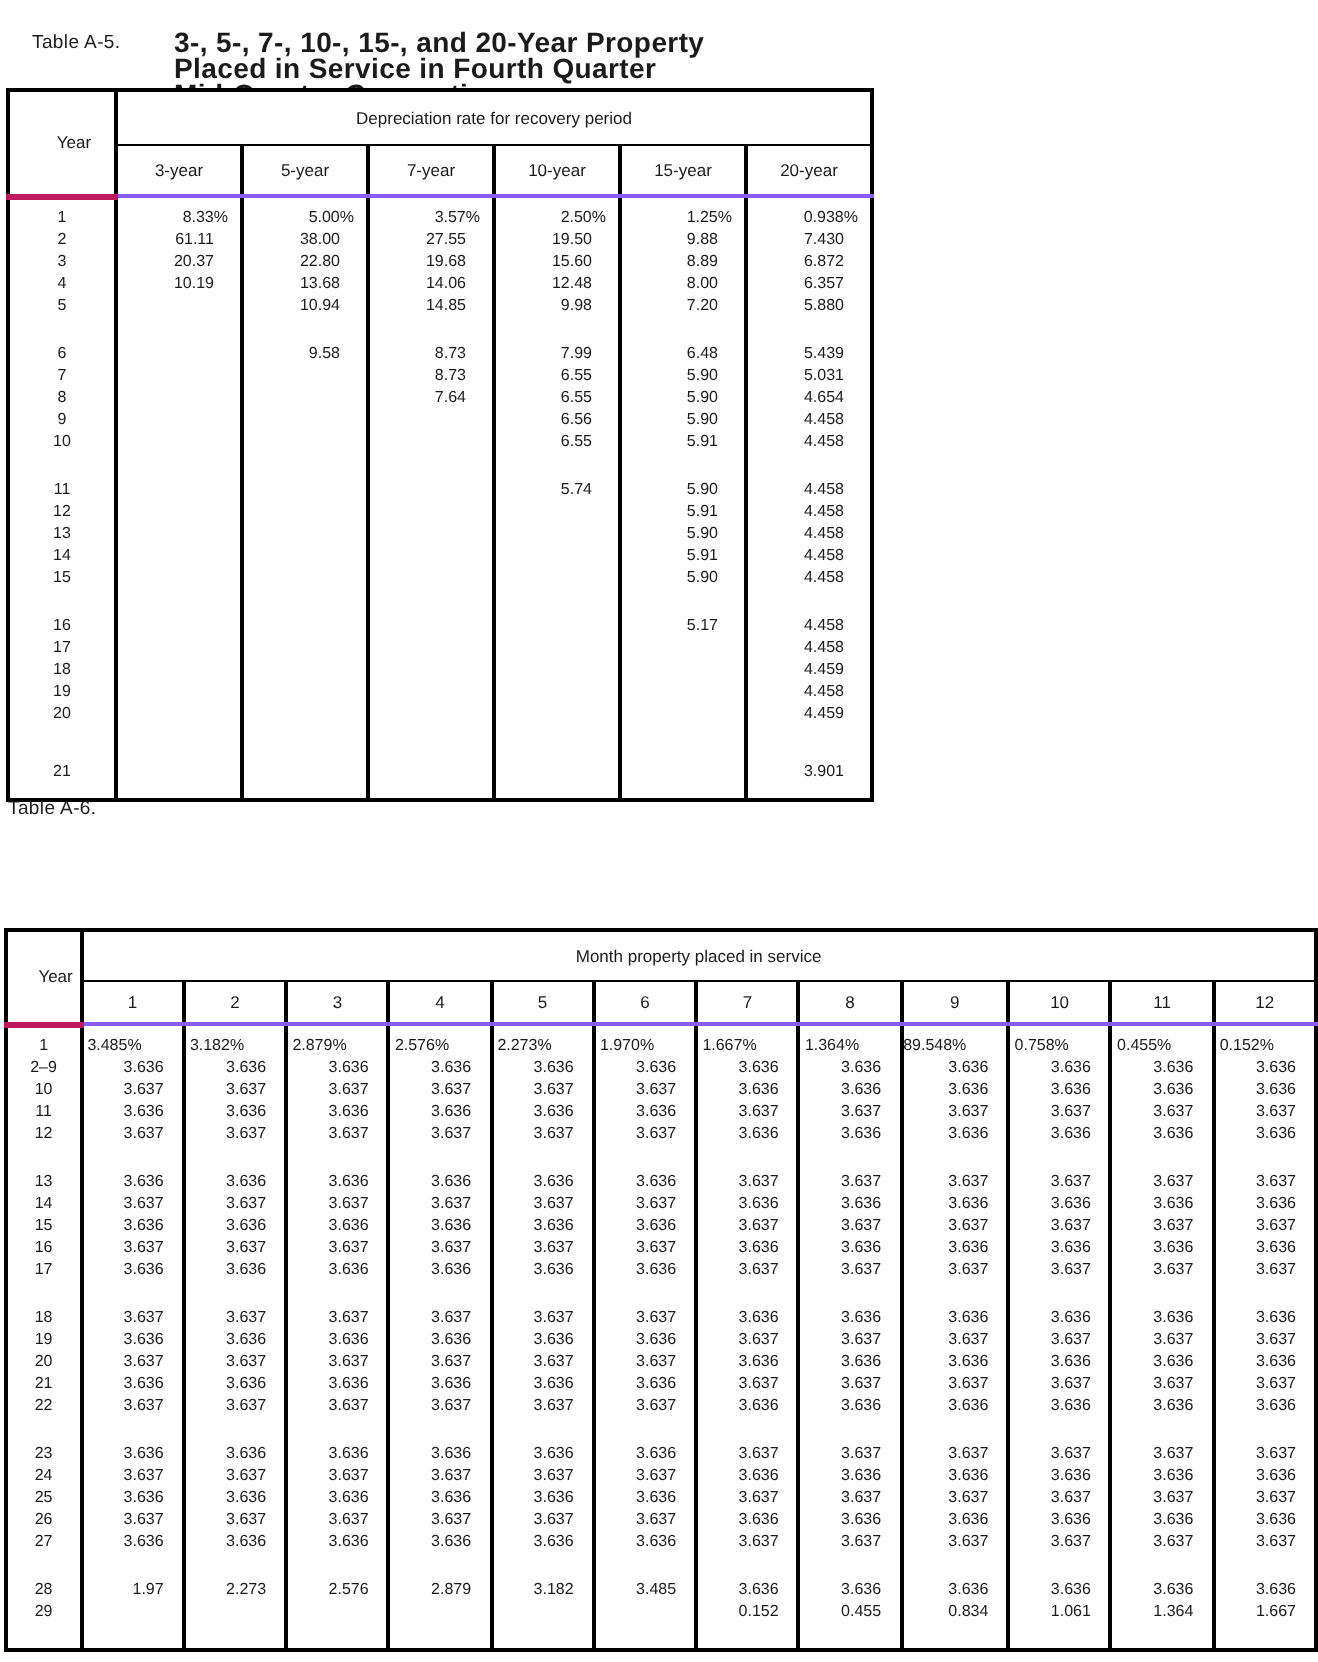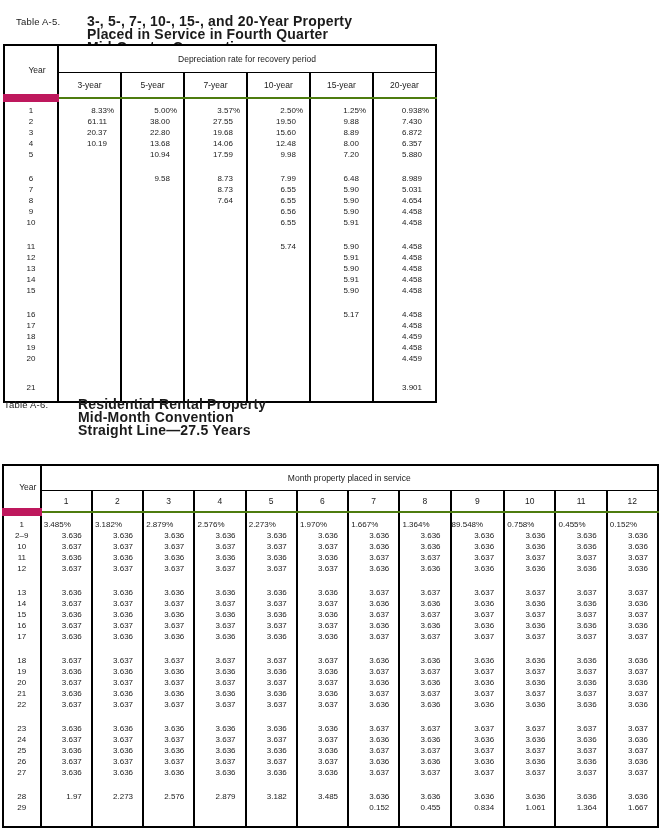--- a/index.html
+++ b/index.html
@@ -24,23 +24,23 @@
           border:2px solid #000; }
   #table-a5 { position:absolute; left:3px; top:44px; }
   #table-a6 { position:absolute; left:2px; top:464px; }
 
   #table-a5 col.col-year { width:54px; }
   #table-a5 col.col-data { width:63px; }
   #table-a6 col.col-year { width:38px; }
   #table-a6 col.col-data { width:51.4px; }
 
   th { font-weight:normal; font-size:8.5px; padding:0; text-align:center; vertical-align:middle; }
-  .year-th { border-right:2px solid #000; border-bottom:8px solid #be185d;padding-left:12px; }
+  .year-th { border-right:2px solid #000; border-bottom:3px solid #be185d;padding-left:12px; }
   .span-th { border-bottom:1px solid #000; }
-  .col-th  { border-left:2px solid #000; border-bottom:2px solid #4d7c0f; }
+  .col-th  { border-left:2px solid #000; border-bottom:2px solid #8b5cf6; }
 
   #table-a5 tr.hrow1 th { height:26px; }
   #table-a5 tr.hrow2 .col-th { height:24px; }
   #table-a6 tr.hrow1 th { height:24px; }
   #table-a6 tr.hrow2 .col-th { height:20px; }
 
   td { padding:0; height:11px; font-size:8px; vertical-align:middle; line-height:11px; }
   td.year { text-align:center; }
   td.data { text-align:right; border-left:2px solid #000; }
   #table-a5 td.data { padding-right:13px; }
@@ -135,42 +135,42 @@
           <td class="data">13.68</td>
           <td class="data">14.06</td>
           <td class="data">12.48</td>
           <td class="data">8.00</td>
           <td class="data">6.357</td>
         </tr>
         <tr>
           <td class="year">5</td>
           <td class="data"></td>
           <td class="data">10.94</td>
-          <td class="data">17.59</td>
+          <td class="data">14.85</td>
           <td class="data">9.98</td>
           <td class="data">7.20</td>
           <td class="data">5.880</td>
         </tr>
         <tr class="gap">
           <td class="year"></td>
           <td class="data"></td>
           <td class="data"></td>
           <td class="data"></td>
           <td class="data"></td>
           <td class="data"></td>
           <td class="data"></td>
         </tr>
         <tr>
           <td class="year">6</td>
           <td class="data"></td>
           <td class="data">9.58</td>
           <td class="data">8.73</td>
           <td class="data">7.99</td>
           <td class="data">6.48</td>
-          <td class="data">8.989</td>
+          <td class="data">5.439</td>
         </tr>
         <tr>
           <td class="year">7</td>
           <td class="data"></td>
           <td class="data"></td>
           <td class="data">8.73</td>
           <td class="data">6.55</td>
           <td class="data">5.90</td>
           <td class="data">5.031</td>
         </tr>
@@ -334,25 +334,20 @@
           <td class="data"></td>
           <td class="data"></td>
           <td class="data"></td>
           <td class="data"></td>
         </tr>
       </tbody>
     </table>
 
   <div class="tbl-title" id="title-a6">
     <div class="title-label">Table A-6.</div>
-    <div class="title-lines">
-      <div>Residential Rental Property</div>
-      <div>Mid-Month Convention</div>
-      <div>Straight Line—27.5 Years</div>
-    </div>
   </div>
 
   <table id="table-a6">
       <colgroup>
         <col class="col-year">
         <col class="col-data">
         <col class="col-data">
         <col class="col-data">
         <col class="col-data">
         <col class="col-data">

